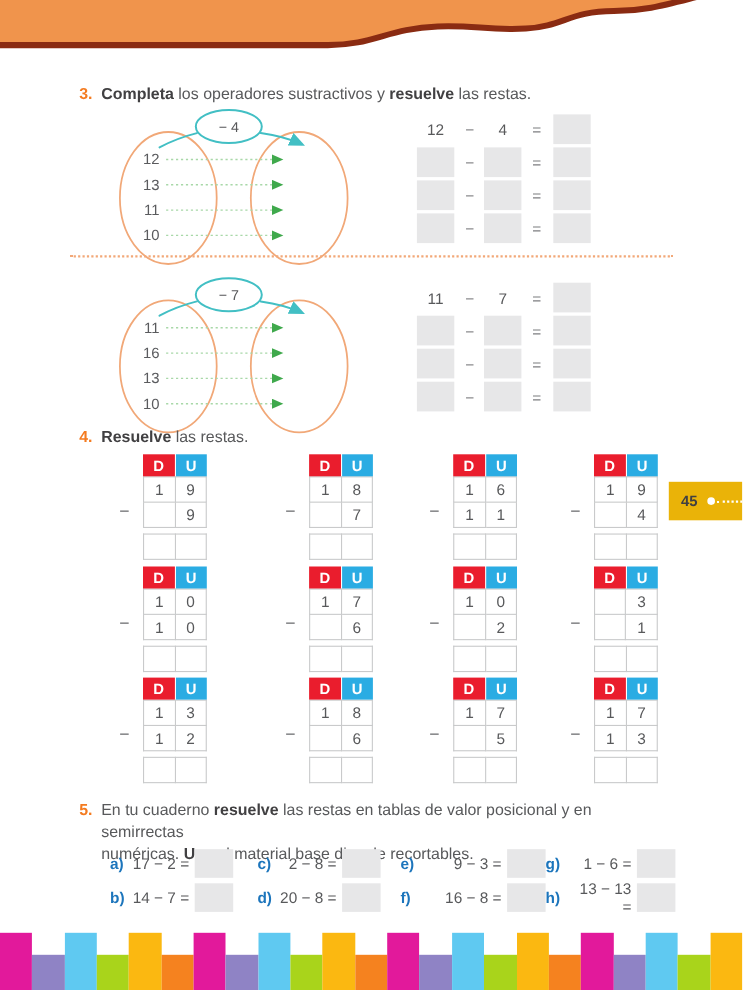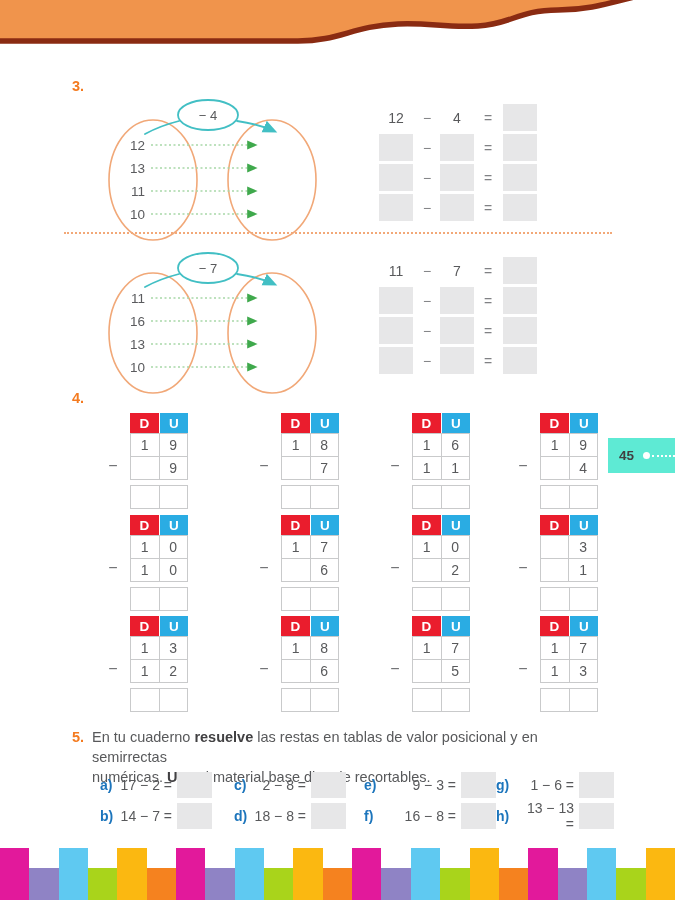--- a/index.html
+++ b/index.html
@@ -40,21 +40,21 @@
   .du-head .hd { width:28.5px; height:20px; display:flex; align-items:center; justify-content:center;
                  color:#fff; font-weight:bold; font-size:13.5px; }
   .du-head .d { background:#EA1D2D; }
   .du-head .u { background:#2AACE3; }
   table.du-cells { border-collapse:collapse; margin-top:0; }
   table.du-cells td { width:29px; height:23px; border:1px solid #C9CACB; background:#fff;
                       text-align:center; font-size:14px; color:#58595B; padding:0; }
   table.du-result { margin-top:5px; }
 
   
-  .page-tab { position:absolute; left:608px; top:438px; width:67px; height:35px; background:#5eead4;
+  .page-tab { position:absolute; left:608px; top:438px; width:67px; height:35px; background:#eab308;
               display:flex; align-items:center; padding:0 0 0 11px; }
   .page-tab .num { font-size:13.5px; font-weight:bold; color:#414042; }
   .page-tab .dot { width:7px; height:7px; border-radius:50%; background:#fff; margin-left:9px; flex:none; }
   .page-tab .dots { flex:1; border-top:2px dotted #fff; margin-left:2px; }
 
   
   .ex5-item { position:absolute; display:flex; align-items:center; height:28px; }
   .ex5-item .lbl { font-weight:bold; color:#1C75BC; font-size:14px; width:20px; flex:none; }
   .ex5-item .expr { text-align:right; font-size:14px; color:#58595B; flex:none; }
   .ex5-item .ans-box { width:35px; height:26px; background:#E7E7E8; margin-left:5px; flex:none; }
@@ -76,20 +76,21 @@
 
 <div class="page">
 
   <svg class="top-decor" viewBox="0 0 675 60">
     <path d="M0,0 L0,41 L298,41 C340,41 352,26 398,24 C430,22.5 445,28 478,26 C512,24 518,10 558,10 C585,10 602,5 622,0 Z" fill="#F0944C"></path>
     <path d="M-4,41 L298,41 C340,41 352,26 398,24 C430,22.5 445,28 478,26 C512,24 518,10 558,10 C588,10 606,4 642,-5" fill="none" stroke="#8A2B12" stroke-width="5.5" stroke-linecap="round"></path>
   </svg>
 
   <div class="ex-heading" style="left:72px; top:76px; width:520px;">
     <span class="ex-num">3.</span>
+    <span class="ex-text"><span class="b">Completa</span><span> los operadores sustractivos y </span><span class="b">resuelve</span><span> las restas.</span></span>
   </div>
 
   <svg class="diagram" style="left:95px; top:93px;" viewBox="0 0 265 150">
     <defs>
       <marker id="teal1" markerWidth="9" markerHeight="8" refX="6" refY="3.5" orient="auto">
         <path d="M0,0 L8,3.5 L0,7 Z" fill="#42BFC4"></path>
       </marker>
       <marker id="green1" markerWidth="9" markerHeight="8" refX="6" refY="3.5" orient="auto">
         <path d="M0,0 L8,3.5 L0,7 Z" fill="#3FA94C"></path>
       </marker>
@@ -194,20 +195,21 @@
       <span class="eq-cell box"></span>
       <span class="eq-op m">−</span>
       <span class="eq-cell box"></span>
       <span class="eq-op e">=</span>
       <span class="eq-cell box"></span>
     </div>
   </div>
 
   <div class="ex-heading" style="left:72px; top:388px; width:400px;">
     <span class="ex-num">4.</span>
+    <span class="ex-text"><span class="b">Resuelve</span><span> las restas.</span></span>
   </div>
 
   <div class="du-group" style="left:104px; top:413px;">
     <span class="du-minus">−</span>
     <div class="du-table">
       <div class="du-head">
           <span class="hd d">D</span>
           <span class="hd u">U</span>
         </div>
       <table class="du-cells">
@@ -578,21 +580,21 @@
     <span class="expr">14 − 7 =</span>
     <span class="ans-box"></span>
   </div>
   <div class="ex5-item c1 r0">
     <span class="lbl">c)</span>
     <span class="expr">2 − 8 =</span>
     <span class="ans-box"></span>
   </div>
   <div class="ex5-item c1 r1">
     <span class="lbl">d)</span>
-    <span class="expr">18 − 8 =</span>
+    <span class="expr">20 − 8 =</span>
     <span class="ans-box"></span>
   </div>
   <div class="ex5-item c2 r0">
     <span class="lbl">e)</span>
     <span class="expr">9 − 3 =</span>
     <span class="ans-box"></span>
   </div>
   <div class="ex5-item c2 r1">
     <span class="lbl">f)</span>
     <span class="expr">16 − 8 =</span>

